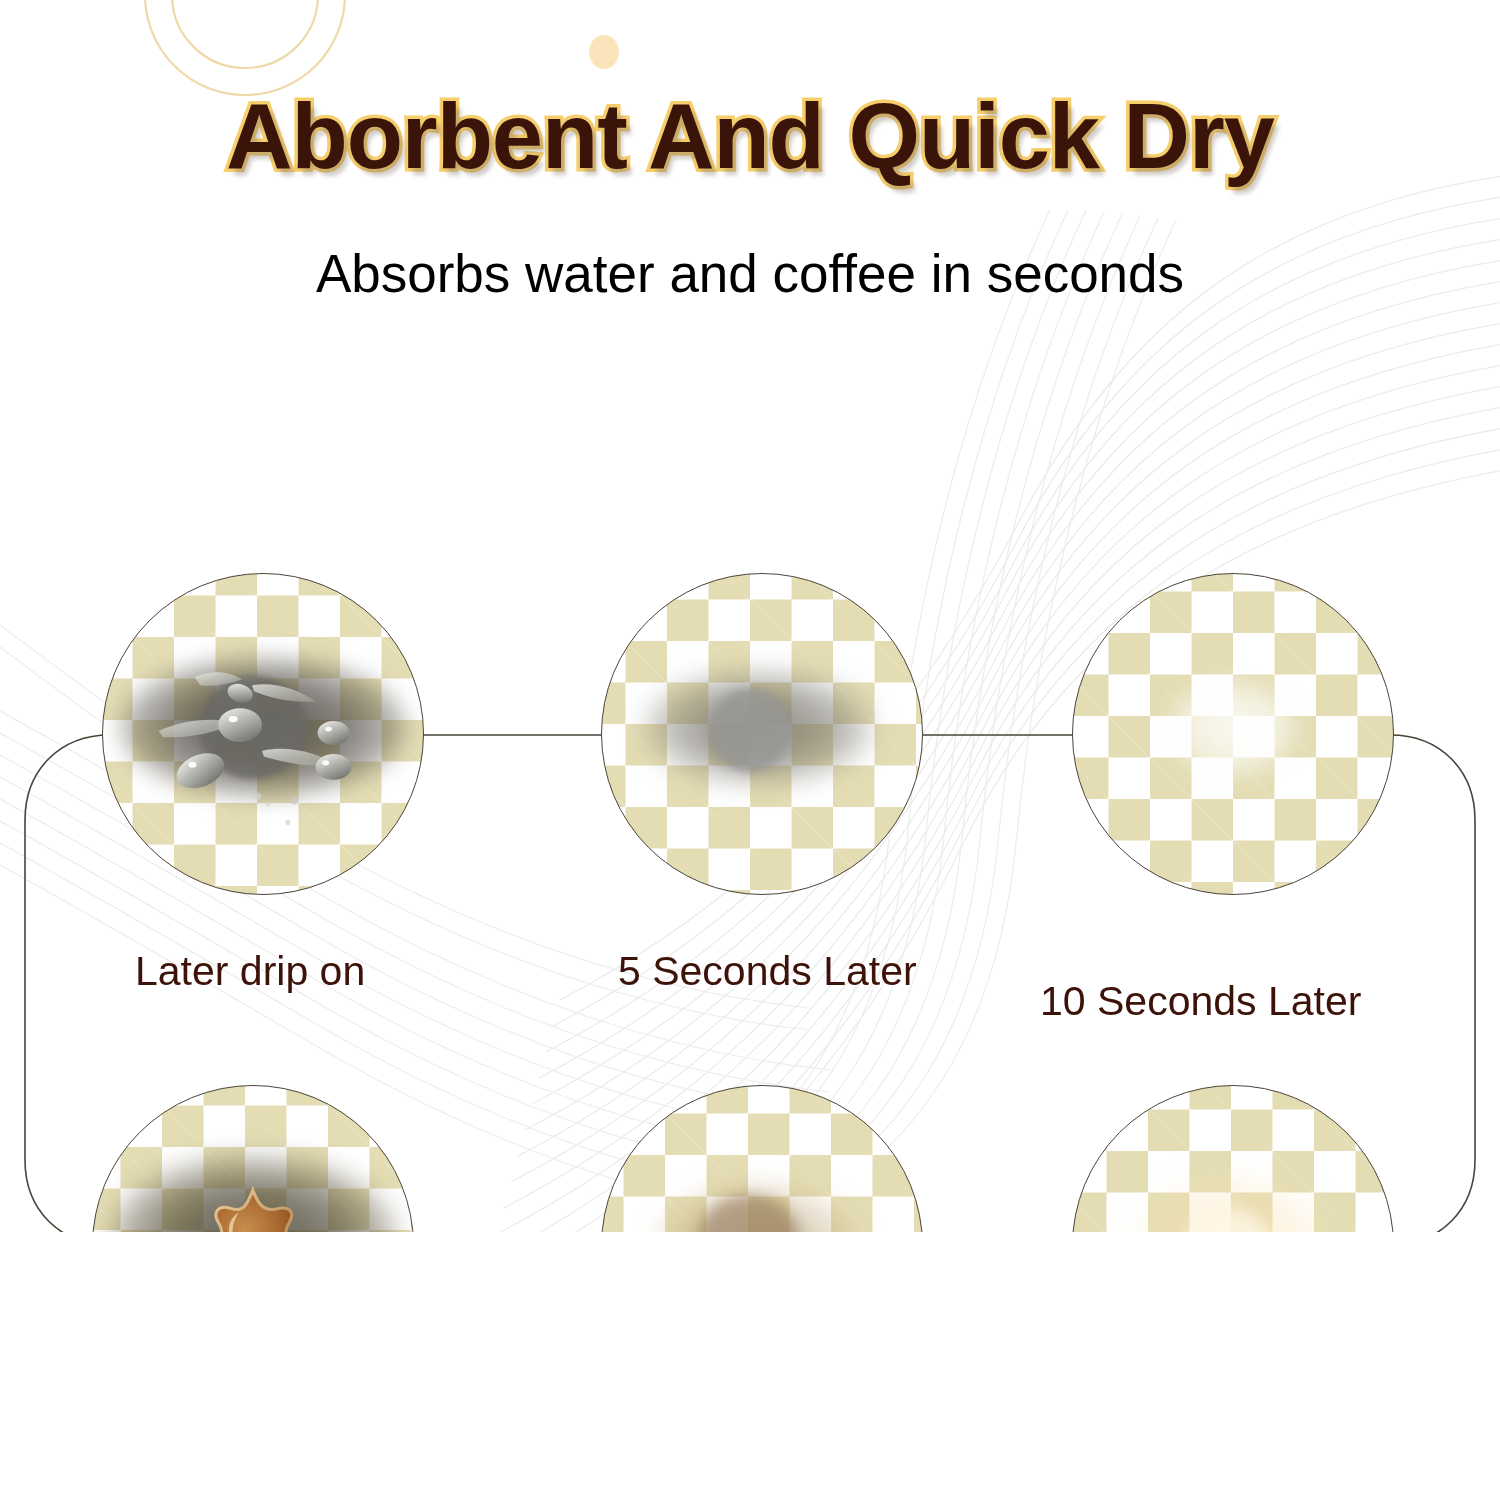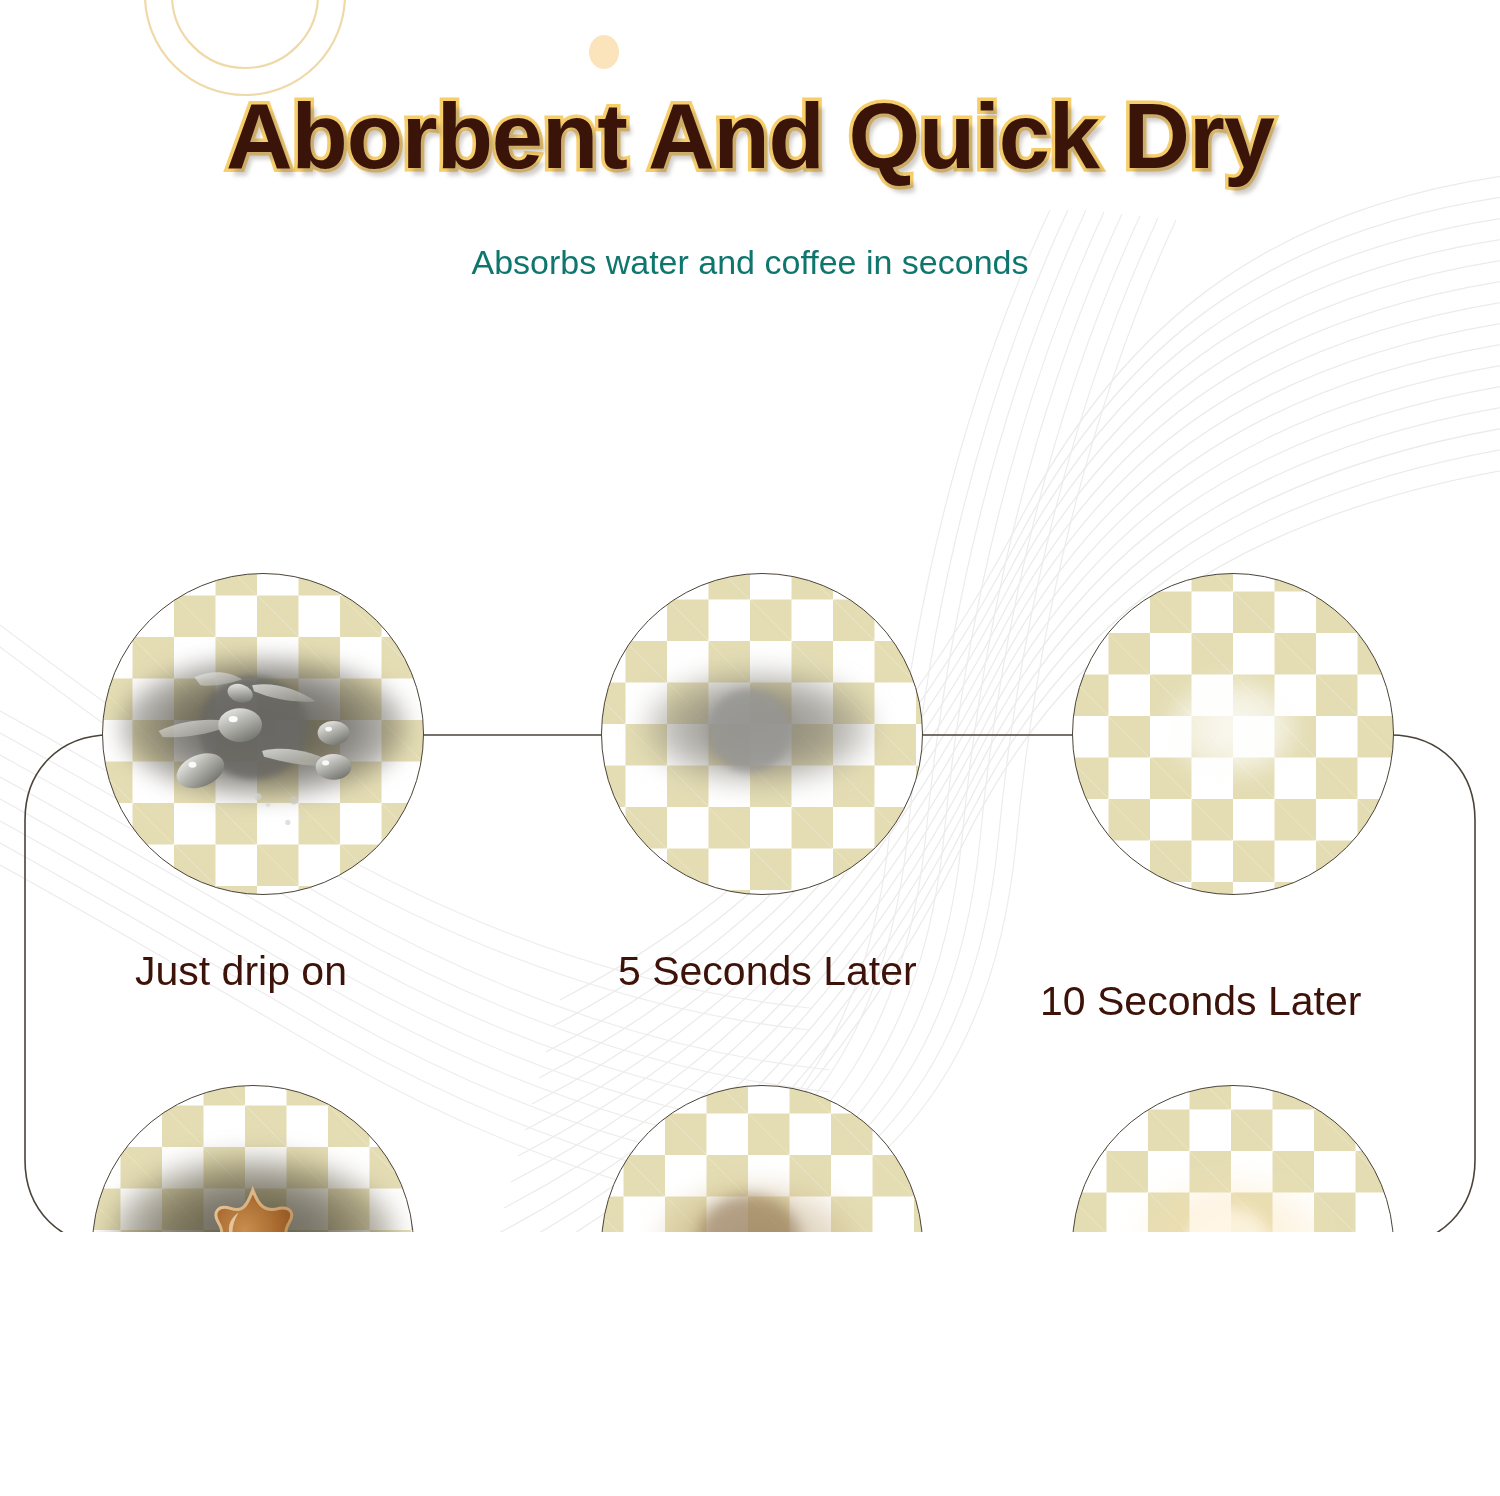--- a/index.html
+++ b/index.html
@@ -26,22 +26,22 @@
       letter-spacing:-1px;
       color:#3B1409;
       -webkit-text-stroke:7px #F6CE6B;
       paint-order:stroke fill;
       text-shadow:5px 7px 4px rgba(120,110,100,0.35);
       white-space:nowrap;
   }
   .subtitle-wrap{position:absolute;left:0;top:243px;width:1500px;text-align:center;}
   .subtitle{
       display:inline-block;
-      font-size:34px;
-      color:#0f766e;
+      font-size:53px;
+      color:#000000;
       letter-spacing:0px;
       white-space:nowrap;
   }
 
   
   .caption{
       position:absolute;
       font-size:41px;
       color:#3D1209;
       white-space:nowrap;
@@ -281,21 +281,21 @@
 
   <div class="sample" style="left:601px;top:573px;width:322px;height:322px;background-position:-18px -16px, 23.5px 25.5px;">
     <div class="stain water-mid"></div>
     <div class="stain water-mid-core"></div>
   </div>
 
   <div class="sample" style="left:1072px;top:573px;width:322px;height:322px;background-position:-6px -24px, 35.5px 17.5px;">
     <div class="stain water-dry"></div>
   </div>
 
-  <div class="caption c0">Just drip on</div>
+  <div class="caption c0">Later drip on</div>
   <div class="caption c1">5 Seconds Later</div>
   <div class="caption c2">10 Seconds Later</div>
 
   <div class="sample" style="left:92px;top:1085px;width:322px;height:322px;background-position:-14px -22px, 27.5px 19.5px;">
     <div class="stain coffee-big"></div>
     <svg class="splat" viewBox="0 0 120 120">
       <defs>
         <radialGradient id="cfG" cx="42%" cy="36%" r="72%">
           <stop offset="0%" stop-color="#C98F4E"></stop>
           <stop offset="45%" stop-color="#A8692F"></stop>

